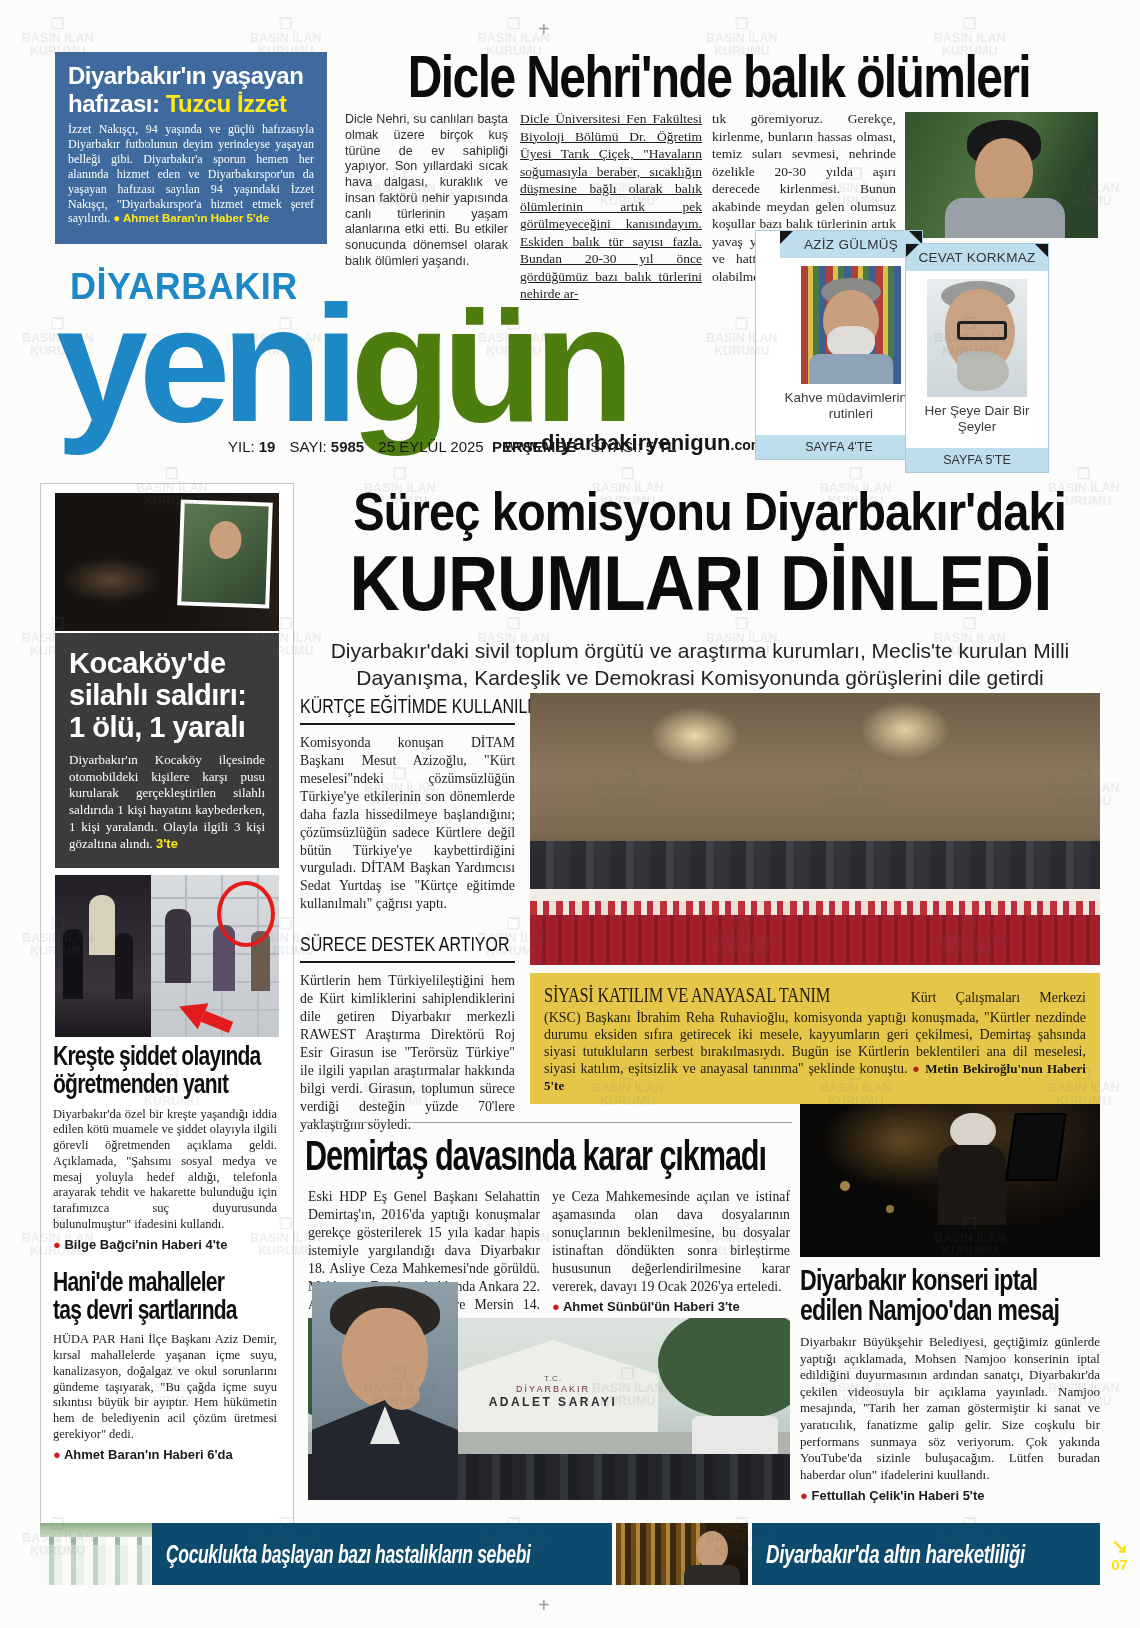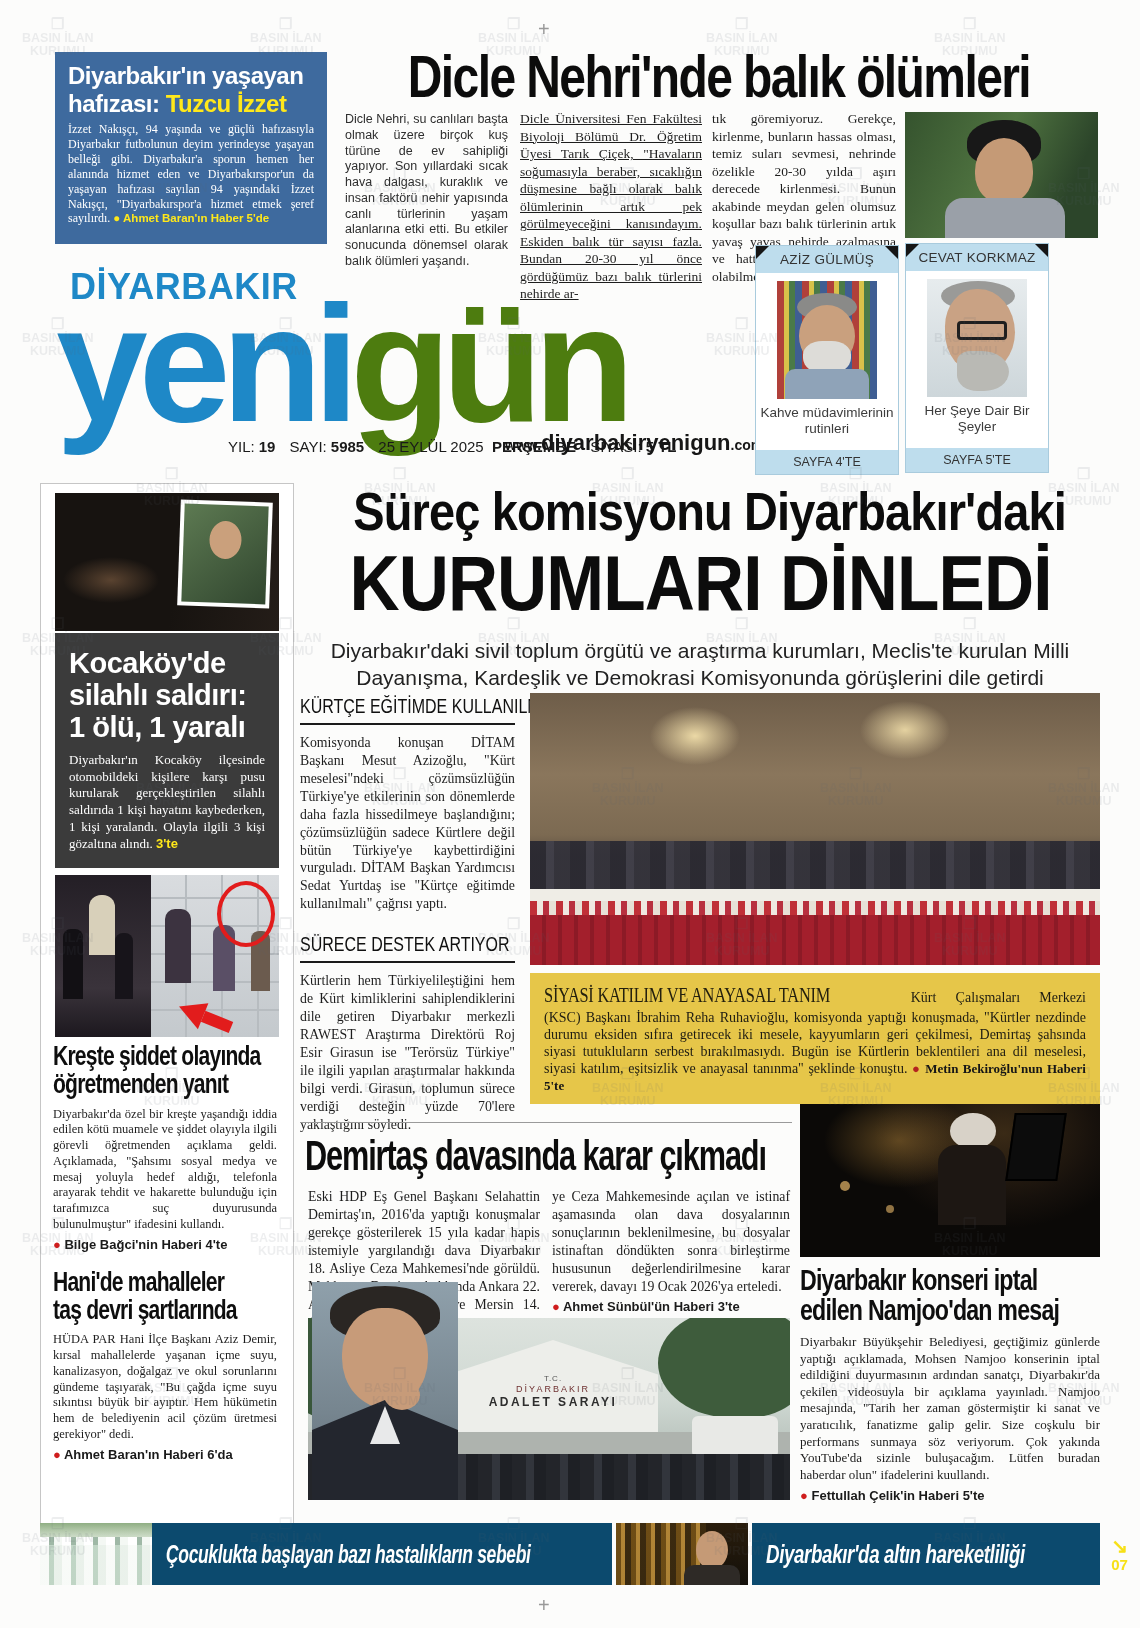--- a/index.html
+++ b/index.html
@@ -204,21 +204,21 @@
   <div class="abs mast-title" style="left:56px;top:282px;"><span class="blue">yeni</span><span class="red">gün</span></div>
   <div class="abs mast-info" style="left:228px;top:438px;">
     <span>YIL:</span><b>19</b>
     <span>SAYI:</span><b>5985</b>
     <span>25 EYLÜL 2025</span>
     <b>PERŞEMBE</b>
     <span>SİYASİ:</span><b>5 TL</b>
   </div>
   <div class="abs mast-web" style="left:505px;top:430px;"><span class="sm">www.</span><span class="lg">diyarbakiryenigun</span><span class="sm">.com</span></div>
 
-  <div class="card" style="left:755px;top:245px;">
+  <div class="card" style="left:755px;top:230px;padding-left:24px;">
     <div class="card-h">AZİZ GÜLMÜŞ</div>
     <div class="card-photo p-aziz">
       <div class="pa-hair"></div>
       <div class="pa-face"></div>
       <div class="pa-beard"></div>
       <div class="pa-shirt"></div>
     </div>
     <div class="card-cap">Kahve müdavimlerinin rutinleri</div>
     <div class="card-f">SAYFA  4'TE</div>
   </div>

